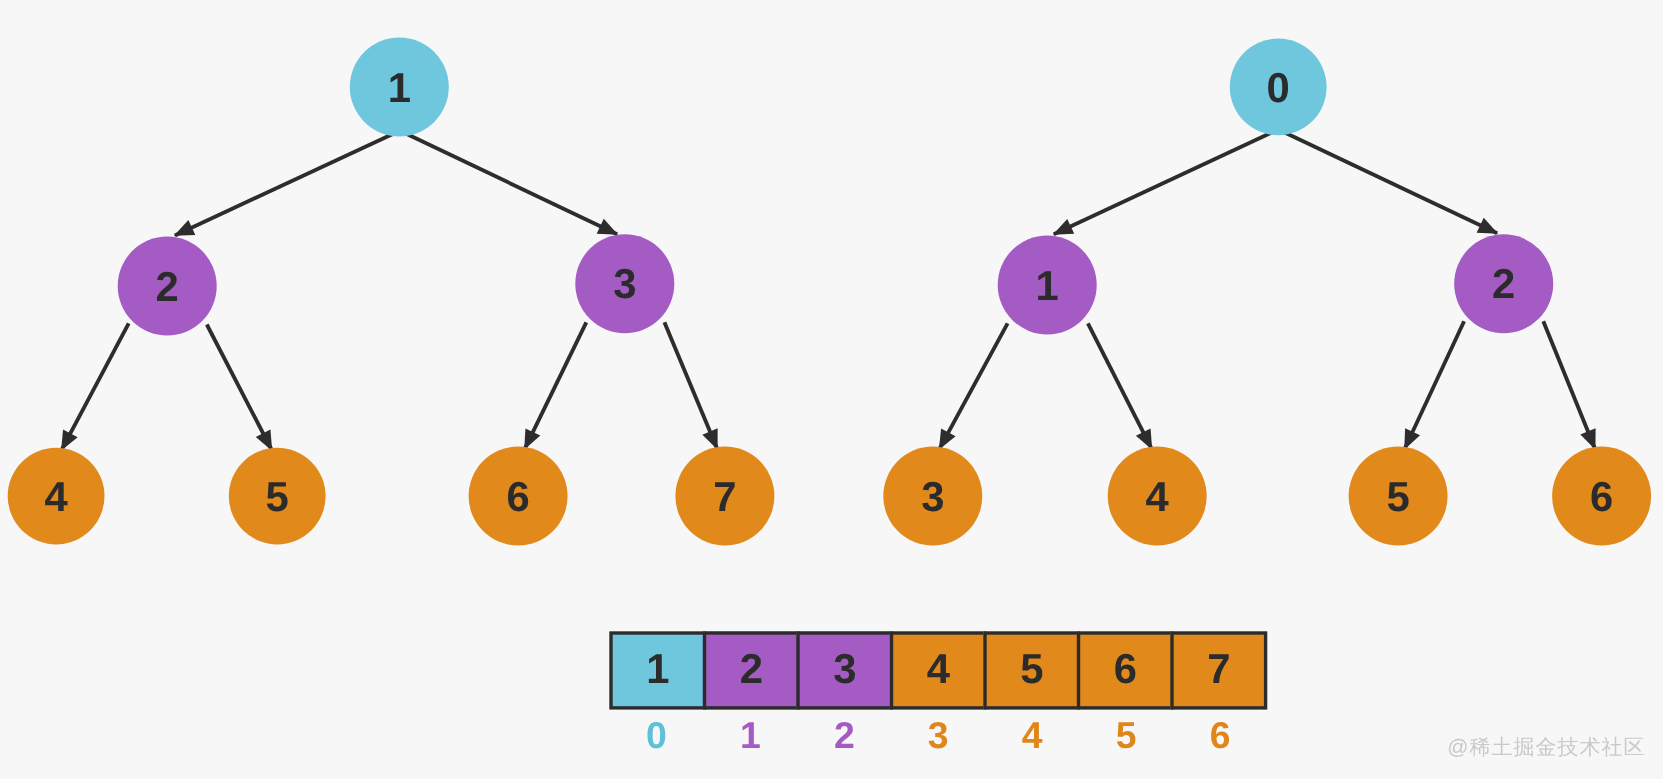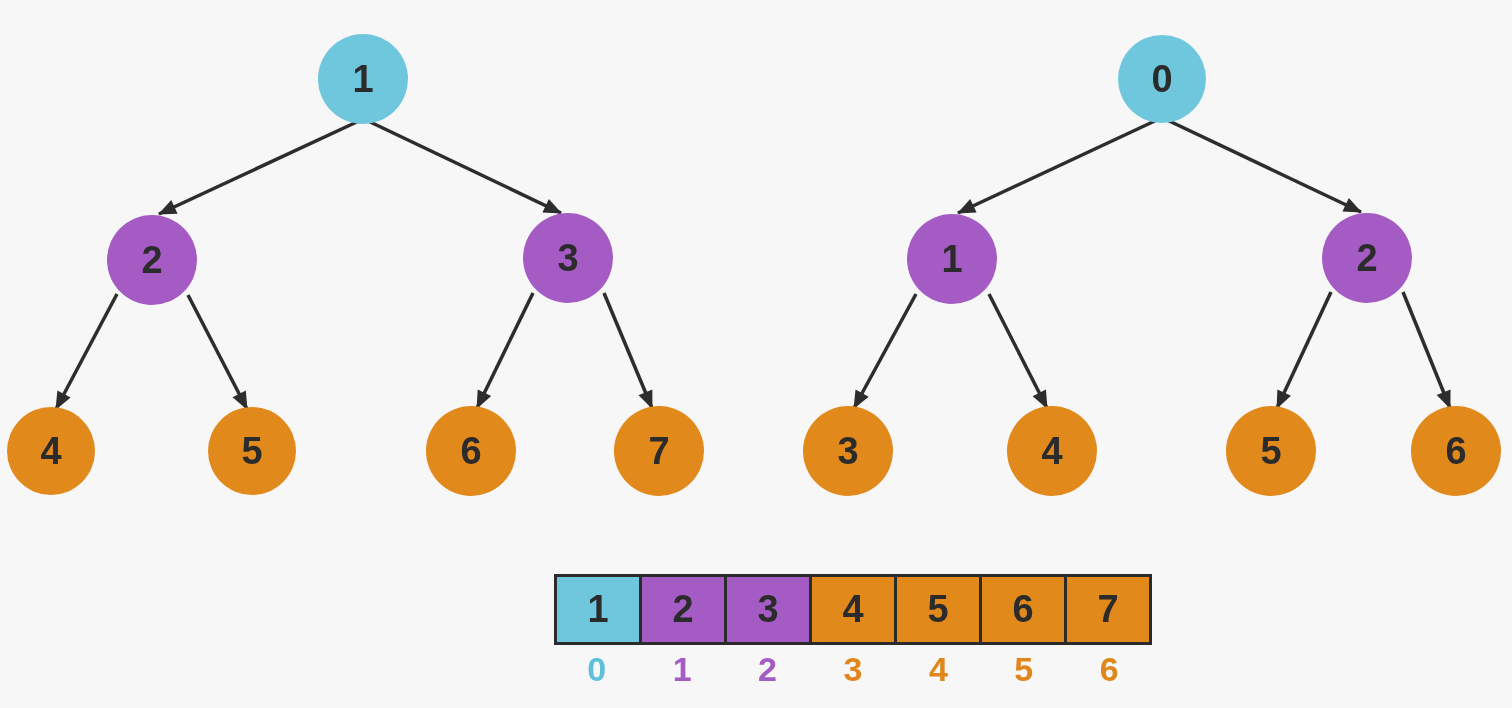--- a/index.html
+++ b/index.html
@@ -139,13 +139,14 @@
   <div class="index-row">
     <div class="index-label" style="color: rgb(95, 192, 218);">0</div>
     <div class="index-label" style="color: rgb(165, 91, 196);">1</div>
     <div class="index-label" style="color: rgb(165, 91, 196);">2</div>
     <div class="index-label" style="color: rgb(224, 134, 27);">3</div>
     <div class="index-label" style="color: rgb(224, 134, 27);">4</div>
     <div class="index-label" style="color: rgb(224, 134, 27);">5</div>
     <div class="index-label" style="color: rgb(224, 134, 27);">6</div>
   </div>
 
+  <div class="watermark">@稀土掘金技术社区</div>
 </div>
 
 </body></html>

